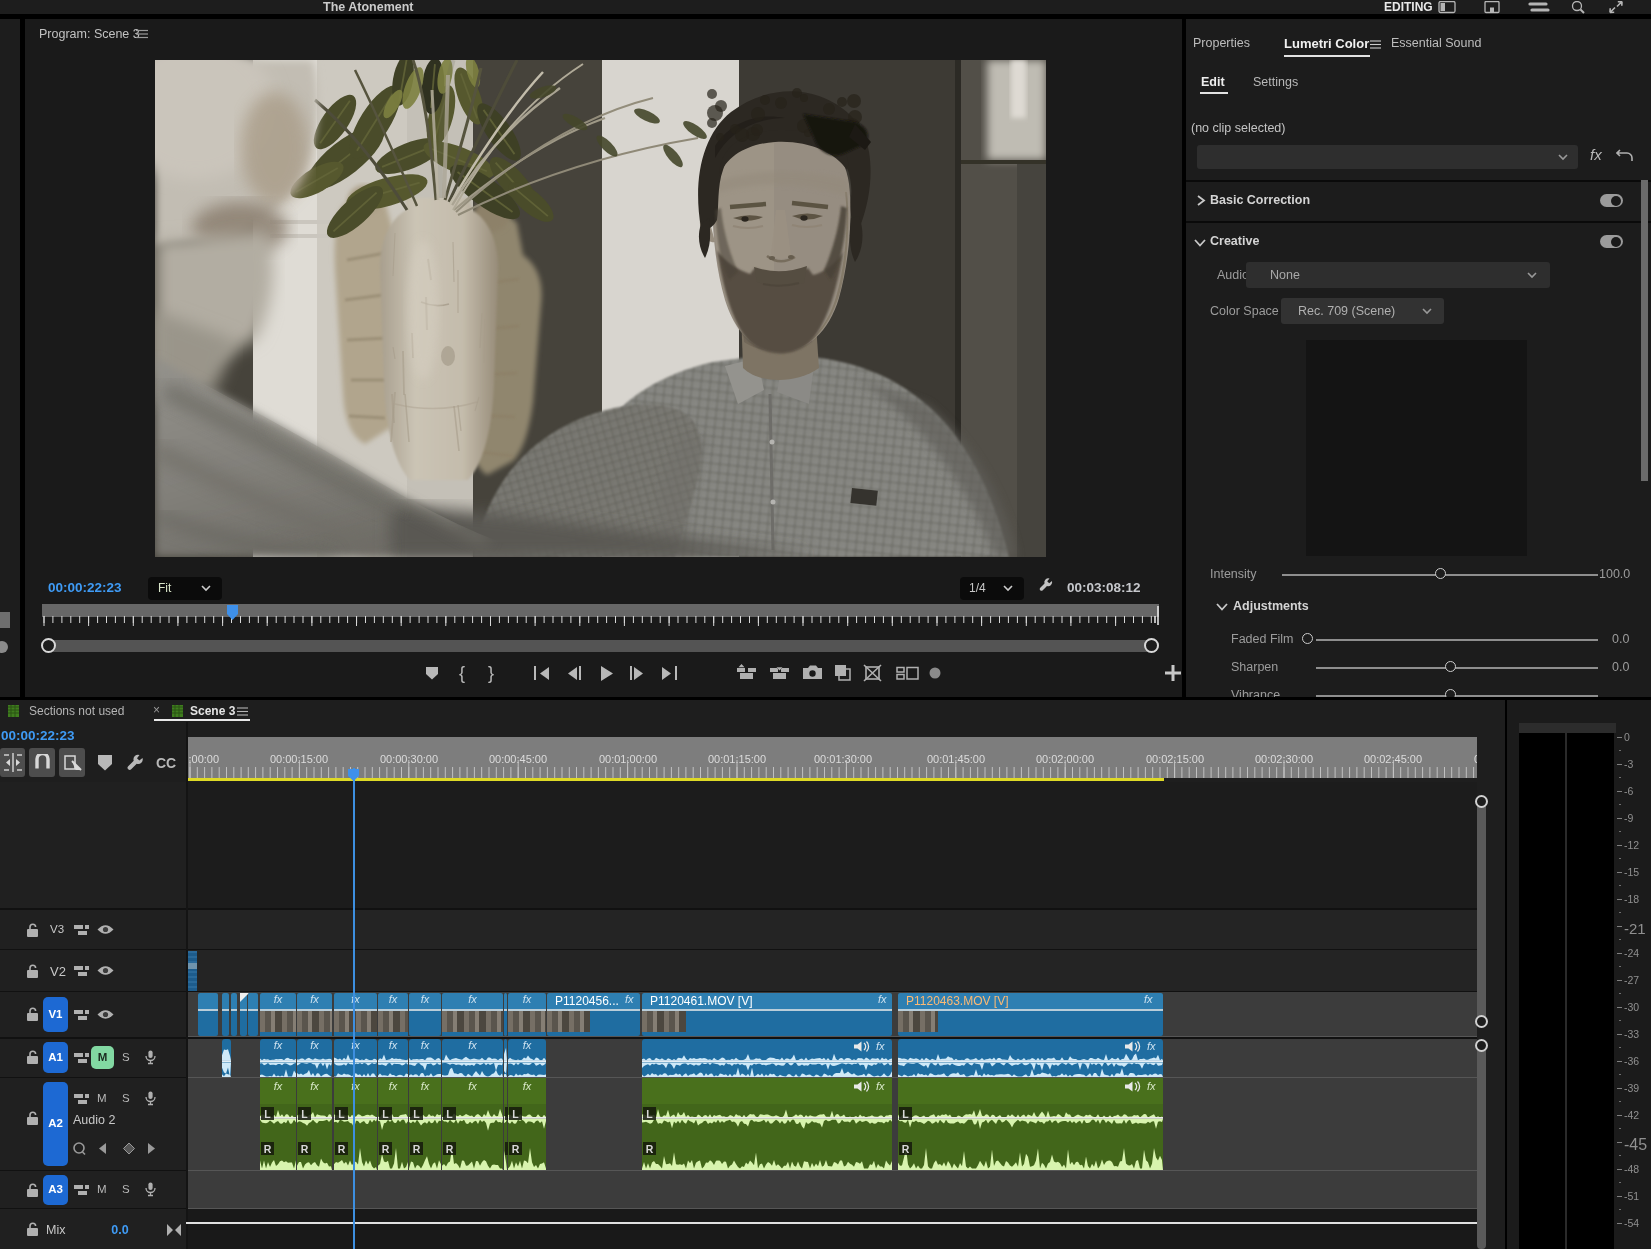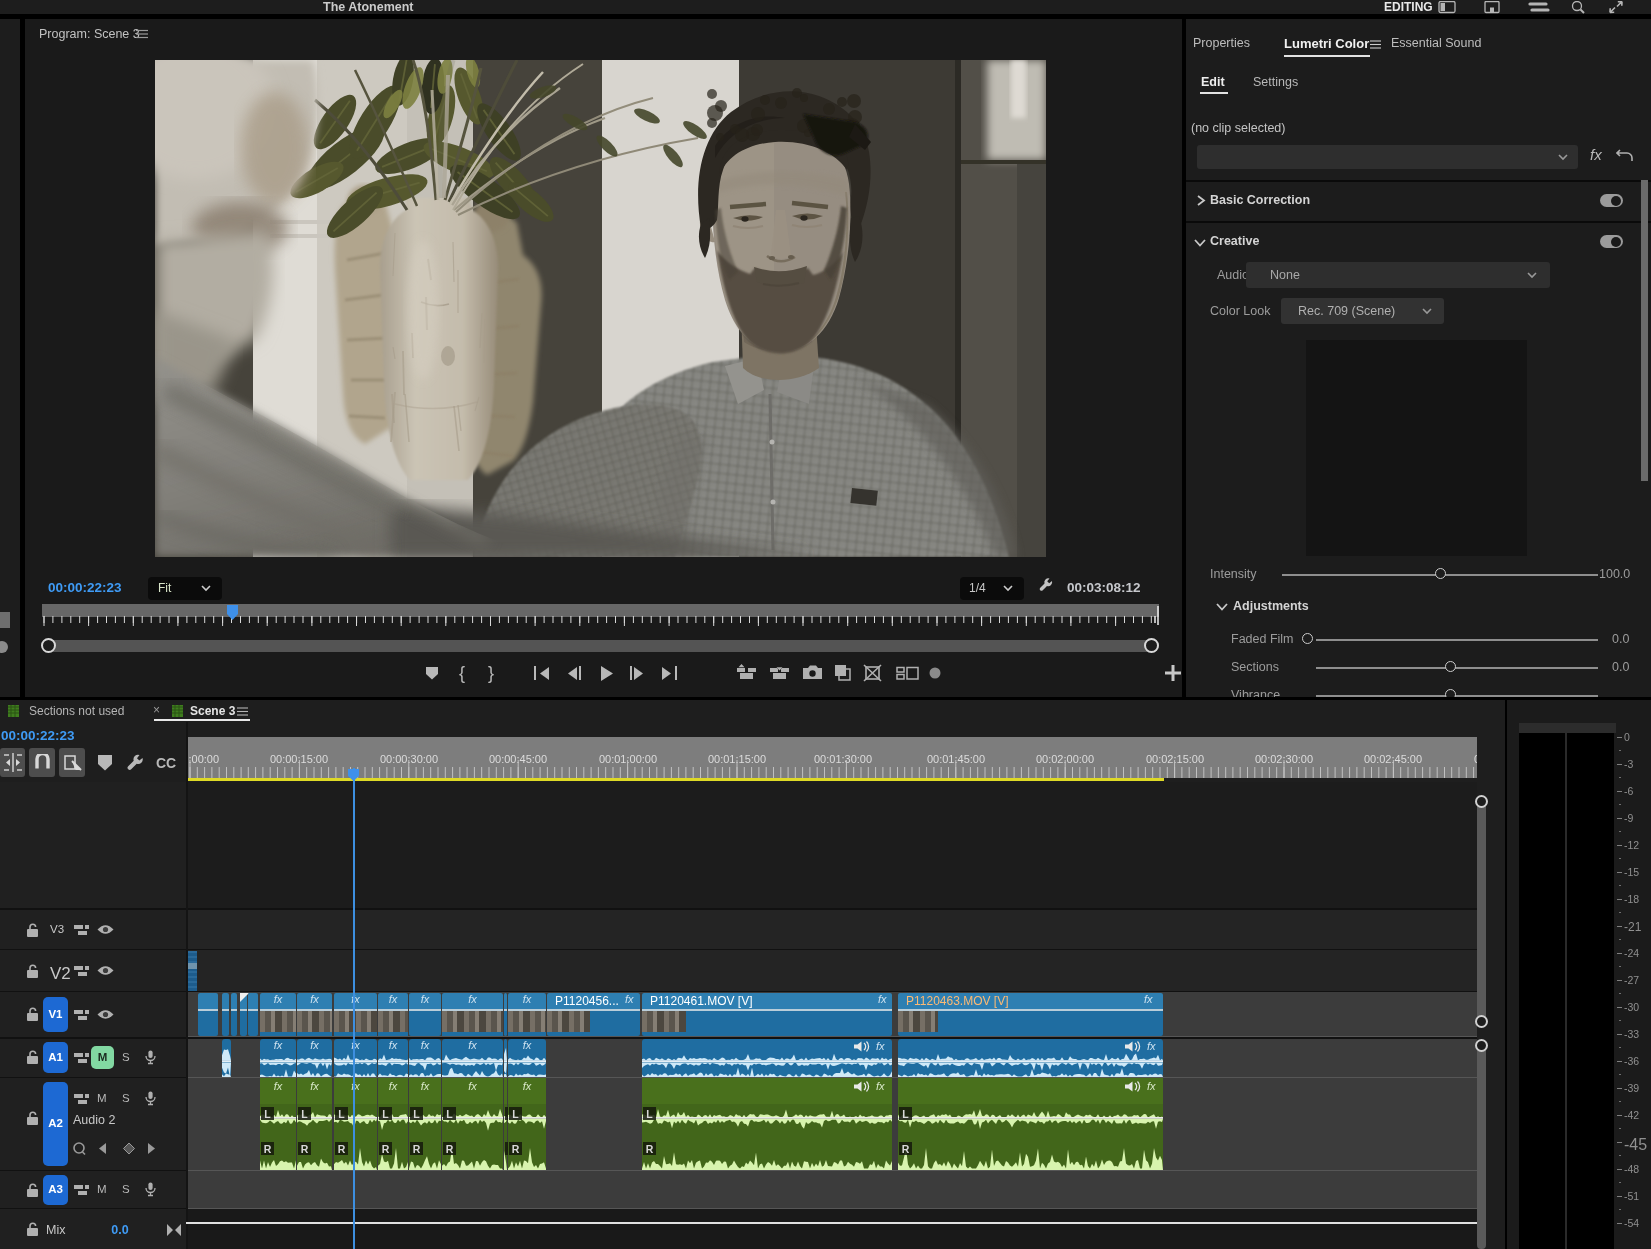--- a/index.html
+++ b/index.html
@@ -383,41 +383,41 @@
 <div class="abs" style="left:414px; top:216px; width:23px; height:13px; background:#9b9b9b; border-radius:7px;">
       <div class="abs" style="left:11px; top:1.5px; width:10px; height:10px; background:#1a1a1a; border-radius:50%;"></div>
     </div>
 <div class="t" style="left:31px; top:249px; font-size:12.5px; color:#9c9c9c;">Audio</div>
 <div class="abs" style="left:60px; top:243px; width:304px; height:26px; background:#2e2e2e; border-radius:3px;">
 <div class="t" style="left:24px; top:6px; font-size:12.5px; color:#a8a8a8;">None</div>
 <svg class="abs" style="left:280px; top:9px;" width="12" height="8" viewBox="0 0 12 8">
         <path d="M2 2 L6 6 L10 2" fill="none" stroke="#999999" stroke-width="1.6"></path>
       </svg>
     </div>
-<div class="t" style="left:24px; top:285px; font-size:12.5px; color:#9c9c9c;">Color Look</div>
+<div class="t" style="left:24px; top:285px; font-size:12.5px; color:#9c9c9c;">Color Space</div>
 <div class="abs" style="left:95px; top:279px; width:163px; height:26px; background:#323232; border-radius:3px;">
 <div class="t" style="left:17px; top:6px; font-size:12.5px; color:#b0b0b0;">Rec. 709 (Scene)</div>
 <svg class="abs" style="left:140px; top:9px;" width="12" height="8" viewBox="0 0 12 8">
         <path d="M2 2 L6 6 L10 2" fill="none" stroke="#999999" stroke-width="1.6"></path>
       </svg>
     </div>
 <div class="abs" style="left:120px; top:321px; width:221px; height:216px; background:#141414;"></div>
 <div class="t" style="left:24px; top:548px; font-size:12.5px; color:#9c9c9c;">Intensity</div>
 <div class="abs" style="left:96px; top:555px; width:316px; height:1.5px; background:#8e8e8e;"></div>
 <div class="abs" style="left:249px; top:549px; width:11px; height:11px; border:1.8px solid #cccccc; background:#1c1c1c; border-radius:50%;"></div>
 <div class="t" style="left:413px; top:548px; font-size:12.5px; color:#9c9c9c;">100.0</div>
 <svg class="abs" style="left:30px; top:583px;" width="12" height="9" viewBox="0 0 12 9">
       <path d="M1 2 L6 7.5 L11 2" fill="none" stroke="#c8c8c8" stroke-width="1.8"></path>
     </svg>
 <div class="t" style="left:47px; top:580px; font-size:12.5px; color:#d4d4d4; font-weight:700;">Adjustments</div>
 <div class="t" style="left:45px; top:613px; font-size:12.5px; color:#9c9c9c;">Faded Film</div>
 <div class="abs" style="left:130px; top:620px; width:282px; height:1.5px; background:#8e8e8e;"></div>
 <div class="abs" style="left:116px; top:614px; width:11px; height:11px; border:1.8px solid #cccccc; background:#1c1c1c; border-radius:50%;"></div>
 <div class="t" style="left:426px; top:613px; font-size:12.5px; color:#9c9c9c;">0.0</div>
-<div class="t" style="left:45px; top:641px; font-size:12.5px; color:#9c9c9c;">Sections</div>
+<div class="t" style="left:45px; top:641px; font-size:12.5px; color:#9c9c9c;">Sharpen</div>
 <div class="abs" style="left:130px; top:648px; width:282px; height:1.5px; background:#8e8e8e;"></div>
 <div class="abs" style="left:259px; top:642px; width:11px; height:11px; border:1.8px solid #cccccc; background:#1c1c1c; border-radius:50%;"></div>
 <div class="t" style="left:426px; top:641px; font-size:12.5px; color:#9c9c9c;">0.0</div>
 <div class="t" style="left:45px; top:669px; font-size:12.5px; color:#9c9c9c;">Vibrance</div>
 <div class="abs" style="left:130px; top:676px; width:282px; height:1.5px; background:#8e8e8e;"></div>
 <div class="abs" style="left:259px; top:670px; width:11px; height:11px; border:1.8px solid #cccccc; background:#1c1c1c; border-radius:50%;"></div>
 <div class="abs" style="left:455px; top:161px; width:7px; height:301px; background:#6b6b6b;"></div>
 </div>
 <div id="timeline">
 <div class="abs" style="left:0px; top:82px; width:1477px; height:126px; background:#1c1c1c;"></div>
@@ -526,21 +526,21 @@
 <rect x="11" y="1" width="4" height="4" fill="#b0b0b0"></rect>
     </svg>
 <svg class="abs" style="left:97px; top:224px;" width="17" height="11" viewBox="0 0 17 11">
 <path d="M0.5 5.5 Q 8.5 -3 16.5 5.5 Q 8.5 14 0.5 5.5 z" fill="#b0b0b0"></path>
 <circle cx="8.5" cy="5.5" r="2.6" fill="#3c3c3c"></circle>
     </svg>
 <svg class="abs" style="left:26px; top:264px;" width="13" height="14" viewBox="0 0 13 14">
 <rect x="1" y="6" width="11" height="8" rx="1" fill="#b0b0b0"></rect>
 <path d="M4 6 V4 a2.8 2.8 0 0 1 5.6 0" fill="none" stroke="#b0b0b0" stroke-width="1.6"></path>
     </svg>
-<div class="t" style="left:50px; top:264px; font-size:17px; color:#c8c8c8;">V2</div>
+<div class="t" style="left:50px; top:264px; font-size:13px; color:#c8c8c8;">V2</div>
 <svg class="abs" style="left:74px; top:265px;" width="16" height="12" viewBox="0 0 16 12">
 <rect x="0" y="1" width="9" height="4" fill="#b0b0b0"></rect>
       <rect x="4" y="7" width="9" height="4" fill="#b0b0b0"></rect>
 <rect x="11" y="1" width="4" height="4" fill="#b0b0b0"></rect>
     </svg>
 <svg class="abs" style="left:97px; top:265px;" width="17" height="11" viewBox="0 0 17 11">
 <path d="M0.5 5.5 Q 8.5 -3 16.5 5.5 Q 8.5 14 0.5 5.5 z" fill="#b0b0b0"></path>
 <circle cx="8.5" cy="5.5" r="2.6" fill="#3c3c3c"></circle>
     </svg>
 <div class="abs" style="left:43px; top:297px; width:25px; height:35px; background:#1d69d3; border-radius:5px;"></div>
@@ -964,21 +964,21 @@
 <div class="abs" style="left:112px; top:131.0px; width:2px; height:1px; background:#707070;"></div>
 <div class="t" style="left:117px; top:139.0px; font-size:10.5px; color:#909090;">-12</div>
 <div class="abs" style="left:110px; top:144.5px; width:5px; height:1px; background:#808080;"></div>
 <div class="abs" style="left:112px; top:158.0px; width:2px; height:1px; background:#707070;"></div>
 <div class="t" style="left:117px; top:166.0px; font-size:10.5px; color:#909090;">-15</div>
 <div class="abs" style="left:110px; top:171.5px; width:5px; height:1px; background:#808080;"></div>
 <div class="abs" style="left:112px; top:185.0px; width:2px; height:1px; background:#707070;"></div>
 <div class="t" style="left:117px; top:193.0px; font-size:10.5px; color:#909090;">-18</div>
 <div class="abs" style="left:110px; top:198.5px; width:5px; height:1px; background:#808080;"></div>
 <div class="abs" style="left:112px; top:212.0px; width:2px; height:1px; background:#707070;"></div>
-<div class="t" style="left:117px; top:220.0px; font-size:12px; color:#909090;">-21</div>
+<div class="t" style="left:117px; top:220.0px; font-size:15px; color:#909090;">-21</div>
 <div class="abs" style="left:110px; top:225.5px; width:5px; height:1px; background:#808080;"></div>
 <div class="abs" style="left:112px; top:239.0px; width:2px; height:1px; background:#707070;"></div>
 <div class="t" style="left:117px; top:247.0px; font-size:10.5px; color:#909090;">-24</div>
 <div class="abs" style="left:110px; top:252.5px; width:5px; height:1px; background:#808080;"></div>
 <div class="abs" style="left:112px; top:266.0px; width:2px; height:1px; background:#707070;"></div>
 <div class="t" style="left:117px; top:274.0px; font-size:10.5px; color:#909090;">-27</div>
 <div class="abs" style="left:110px; top:279.5px; width:5px; height:1px; background:#808080;"></div>
 <div class="abs" style="left:112px; top:293.0px; width:2px; height:1px; background:#707070;"></div>
 <div class="t" style="left:117px; top:301.0px; font-size:10.5px; color:#909090;">-30</div>
 <div class="abs" style="left:110px; top:306.5px; width:5px; height:1px; background:#808080;"></div>

